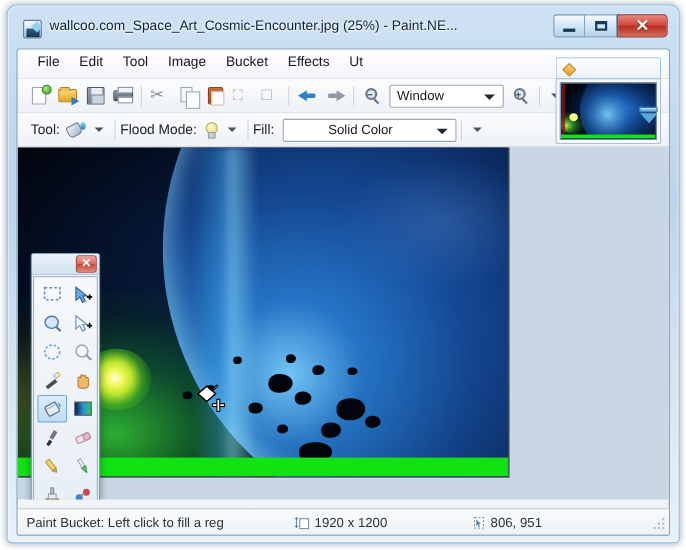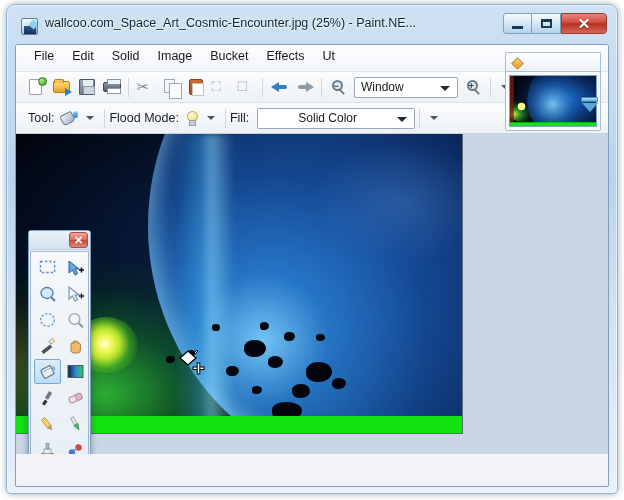--- a/index.html
+++ b/index.html
@@ -561,21 +561,21 @@
         <span id="close-glyph">✕</span>
       </div>
     </div>
   </div>
 
   <div id="client">
 
     <div id="menubar">
       <div class="menu-item">File</div>
       <div class="menu-item">Edit</div>
-      <div class="menu-item">Solid</div>
+      <div class="menu-item">Tool</div>
       <div class="menu-item">Image</div>
       <div class="menu-item">Bucket</div>
       <div class="menu-item">Effects</div>
       <div class="menu-item">Ut</div>
     </div>
 
     <div id="toolbar1">
       <div class="tbtn">
         <span class="ic">
           <i class="ic-page"></i>
@@ -859,15 +859,36 @@
               <circle cx="5" cy="10.5" r="3.2" fill="#3f7fd0"></circle>
               <circle cx="11.5" cy="5.5" r="3.2" fill="#d4444c"></circle>
               <path d="M6.5,9 L10,6" stroke="#8792a0" stroke-width="1.4"></path>
             </svg>
           </div>
 
         </div>
       </div>
     </div>
 
+    <div id="statusbar">
+      <div id="status-text">Paint Bucket: Left click to fill a reg</div>
+      <svg id="status-size-ic" viewBox="0 0 14 14">
+        <rect x="4.5" y="3.5" width="8" height="9" fill="#ffffff" stroke="#7f93a7" stroke-width="1"></rect>
+        <path d="M1.5,2 v10 M0,3.5 h3 M0,10.5 h3" stroke="#5d86ad" stroke-width="1"></path>
+      </svg>
+      <div id="status-size">1920 x 1200</div>
+      <svg id="status-pos-ic" viewBox="0 0 14 14">
+        <rect x="3.5" y="2.5" width="8" height="9.5" fill="#ffffff" stroke="#7f93a7" stroke-width="1" stroke-dasharray="2 1.4"></rect>
+        <path d="M5,4 l4,4 l-1.6,.5 l1,2 l-1.3,.6 l-1-2 L5,10.5 Z" fill="#5d86ad"></path>
+      </svg>
+      <div id="status-pos">806, 951</div>
+      <div id="grip">
+        <i style="left:8px;top:0"></i>
+          <i style="left:4px;top:4px"></i>
+          <i style="left:8px;top:4px"></i>
+        <i style="left:0;top:8px"></i>
+          <i style="left:4px;top:8px"></i>
+          <i style="left:8px;top:8px"></i>
+      </div>
+    </div>
 
   </div>
 </div>
 
 </body></html>

